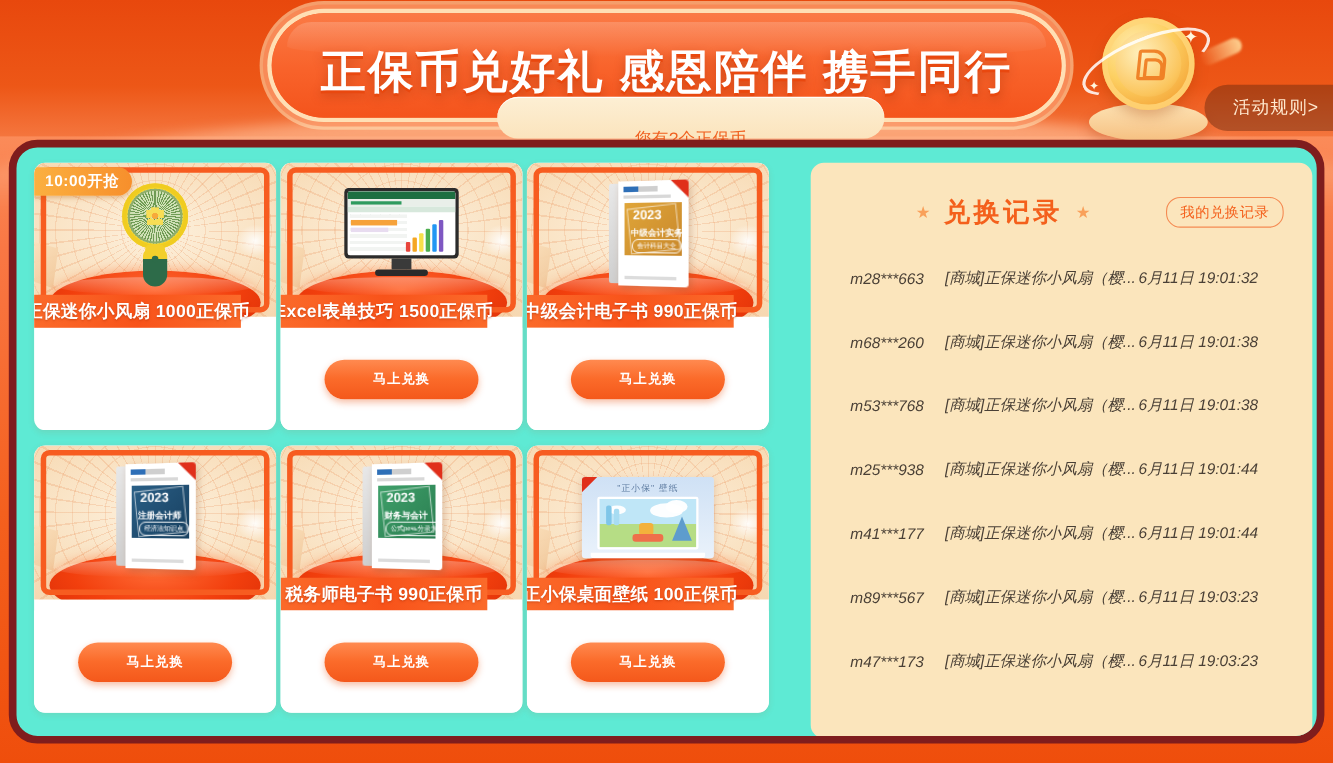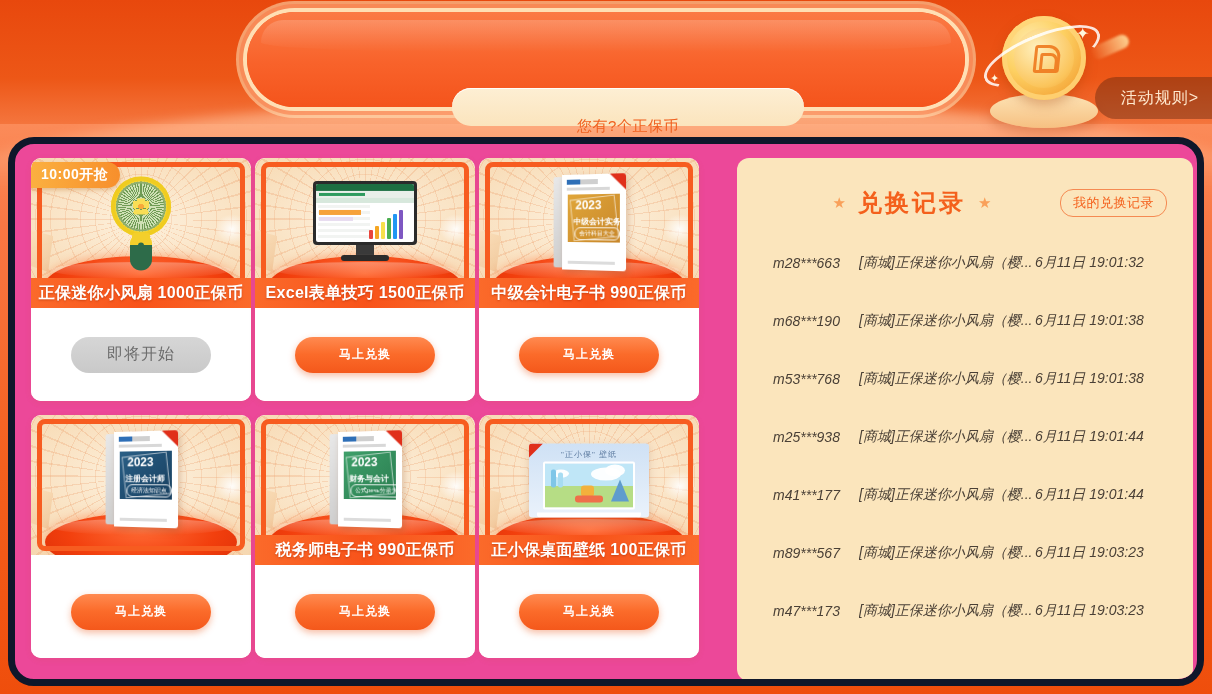--- a/index.html
+++ b/index.html
@@ -115,24 +115,24 @@
     position:absolute; left:1095px; top:77px; width:130px; height:42px;
     border-radius: 21px 0 0 21px;
     background: rgba(90,35,15,.42);
     display:flex; align-items:center; justify-content:center;
     color:#ffe9cf; font-size:16px; letter-spacing:1px;
     cursor:pointer;
   }
 
   
   .panel {
-    position:absolute; left:8px; top:137px; width:1196px; height:549px;
-    background:#ec4899;
+    position:absolute; left:8px; top:127px; width:1196px; height:549px;
+    background:#5eead4;
     border-radius: 26px;
-    border: 7px solid #0f172a;
+    border: 7px solid #7f1d1d;
     overflow:hidden;
   }
   .panel-inner { position:absolute; inset:0; }
 
   
   .cards {
     position:absolute; left:16px; top:14px;
     width:690px;
     display:grid;
     grid-template-columns: repeat(3, 220px);
@@ -193,21 +193,21 @@
     position:absolute; left:0px; top:4px; height:26px; padding:0 12px 0 10px;
     display:flex; align-items:center;
     border-radius: 0 13px 13px 0;
     background: linear-gradient(90deg,#fbb040,#f78f2c);
     color:#fff; font-size:14px; font-weight:700; letter-spacing:.5px;
     z-index:5;
     box-shadow: 0 2px 4px rgba(180,90,0,.3);
   }
 
   .card-title {
-    position:absolute; left:0; top:120px; width:220px; height:30px;
+    position:absolute; left:0; top:120px; width:188px; height:30px;
     background: linear-gradient(90deg,#fb6a2a 0%, #f8531a 50%, #fb6a2a 100%);
     display:flex; align-items:center; justify-content:center;
     color:#ffffff; font-size:16px; font-weight:700; letter-spacing:.3px;
     white-space:nowrap;
     text-shadow: 0 1px 2px rgba(160,40,0,.5);
     z-index:4;
   }
   .card-foot {
     position:absolute; left:0; bottom:0; width:220px; height:93px;
     background:#fff; display:flex; align-items:center; justify-content:center;
@@ -355,20 +355,21 @@
 <body>
 
 <div class="bg-top"></div>
 <div class="bg-bottom"></div>
 <div class="bg-sweep"></div>
 
 <div class="header">
   <div class="title-plate">
     <div class="gloss"></div>
   </div>
+  <div class="main-title">正保币兑好礼 感恩陪伴 携手同行</div>
 
   <div class="balance-pill">
     <span>您有?个正保币</span>
   </div>
 
   <div class="coin-wrap">
     <div class="coin-base"></div>
     <div class="coin">
       <div class="coin-inner">
         <div class="coin-mark"></div>
@@ -401,23 +402,20 @@
               <div class="fan-flower"></div>
               <div class="fan-neck"></div>
               <div class="fan-body"></div>
               <div class="fan-dot"></div>
             </div>
           </div>
           <div class="frame"></div>
           <div class="badge">10:00开抢</div>
         </div>
         <div class="card-title">正保迷你小风扇 1000正保币</div>
-        <div class="card-foot">
-          <button class="btn-disabled">即将开始</button>
-        </div>
       </div>
 
       <div class="card">
         <div class="card-media">
           <div class="tunnel"></div>
           <div class="ribbon-l"></div>
           <div class="glow-r"></div>
           <div class="pedestal"></div>
           <div class="prod">
             <div class="monitor">
@@ -588,21 +586,21 @@
         <button class="my-rec-btn">我的兑换记录</button>
       </div>
 
       <div class="rec-list">
         <div class="rec-row">
           <span class="rec-user">m28***663</span>
           <span class="rec-item">[商城]正保迷你小风扇（樱...</span>
           <span class="rec-time">6月11日 19:01:32</span>
         </div>
         <div class="rec-row">
-          <span class="rec-user">m68***190</span>
+          <span class="rec-user">m68***260</span>
           <span class="rec-item">[商城]正保迷你小风扇（樱...</span>
           <span class="rec-time">6月11日 19:01:38</span>
         </div>
         <div class="rec-row">
           <span class="rec-user">m53***768</span>
           <span class="rec-item">[商城]正保迷你小风扇（樱...</span>
           <span class="rec-time">6月11日 19:01:38</span>
         </div>
         <div class="rec-row">
           <span class="rec-user">m25***938</span>

